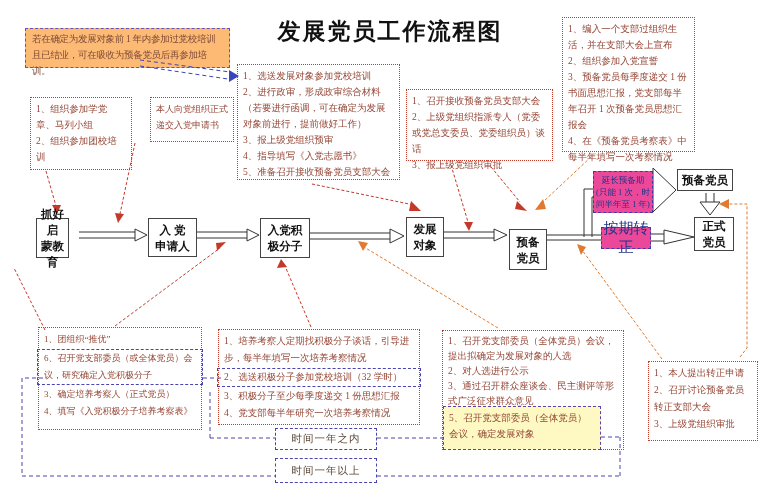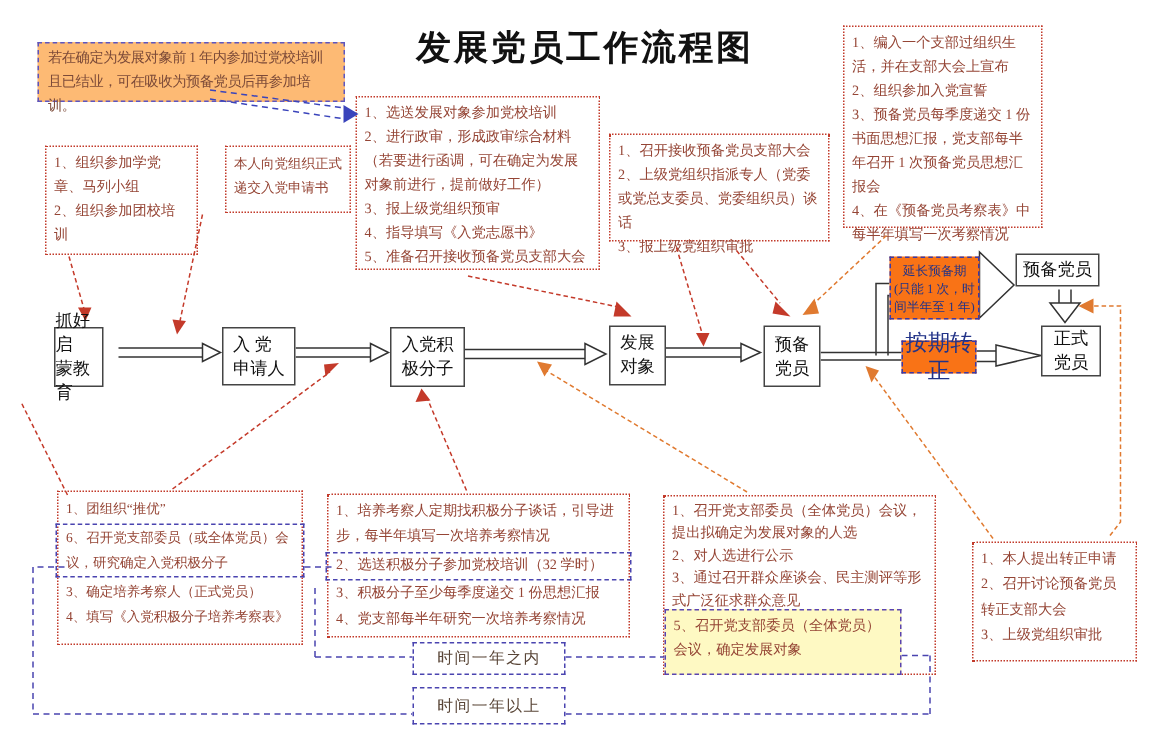--- a/index.html
+++ b/index.html
@@ -12,24 +12,24 @@
            font-size:9.5px;line-height:16px;padding:3px 5px;box-sizing:border-box;}
   .red-box .item{display:block;}
   
   .blue-note{position:absolute;border:1px dashed #5c55c0;background:#fdba74;color:#7c4a38;
              font-size:9.5px;line-height:16px;padding:2px 6px;box-sizing:border-box;letter-spacing:-0.3px;}
   .hl{display:block;border:1px dashed #4a44b0;margin:1px -7px;padding:0 6px;}
   .purple-box{position:absolute;border:1px dashed #5a44b0;background:#fef9c3;color:#954535;
               font-size:9.5px;line-height:16px;padding:3px 5px;box-sizing:border-box;z-index:3;}
   
   .flow-box{position:absolute;border:1px solid #444;background:#fff;color:#111;
-            font-size:11.5px;line-height:16px;font-weight:400;display:flex;align-items:center;
-            justify-content:center;text-align:left;white-space:pre-line;box-sizing:border-box;z-index:2;}
-  
-  .blue-box{position:absolute;border:1px dashed #3a3aa8;background:#f97316;color:#223388;
+            font-size:11.5px;line-height:16px;font-weight:700;display:flex;align-items:center;
+            justify-content:center;text-align:center;white-space:pre-line;box-sizing:border-box;z-index:2;}
+  
+  .blue-box{position:absolute;border:1px dashed #3a3aa8;background:#ec4899;color:#223388;
             display:flex;align-items:center;justify-content:center;text-align:center;
             white-space:pre-line;box-sizing:border-box;z-index:2;}
   .time-label{position:absolute;border:1px dashed #4a44b0;background:#fff;color:#5a4638;
               font-size:10.5px;display:flex;align-items:center;justify-content:center;
               box-sizing:border-box;z-index:2;letter-spacing:1px;}
   svg.layer{position:absolute;left:0;top:0;z-index:1;}
 </style>
 </head>
 <body>
 
@@ -102,21 +102,21 @@
   </div>
 
   <div class="flow-box" style="left:36px;top:218px;width:33px;height:40px;">抓好启
 蒙教育</div>
   <div class="flow-box" style="left:148px;top:218px;width:49px;height:39px;">入  党
 申请人</div>
   <div class="flow-box" style="left:260px;top:218px;width:50px;height:40px;">入党积
 极分子</div>
   <div class="flow-box" style="left:406px;top:217px;width:38px;height:40px;">发展
 对象</div>
-  <div class="flow-box" style="left:509px;top:217px;width:38px;height:41px;">预备
+  <div class="flow-box" style="left:509px;top:229px;width:38px;height:41px;">预备
 党员</div>
   <div class="flow-box" style="left:677px;top:169px;width:56px;height:22px;">预备党员</div>
   <div class="flow-box" style="left:694px;top:217px;width:40px;height:34px;">正式
 党员</div>
 
   <div class="blue-box" style="left:593px;top:171px;width:60px;height:42px;font-size:8.5px;line-height:12px;">延长预备期
 (只能 1 次，时
 间半年至 1 年)</div>
   <div class="blue-box" style="left:601px;top:227px;width:50px;height:22px;font-size:15px;">按期转正</div>
 

